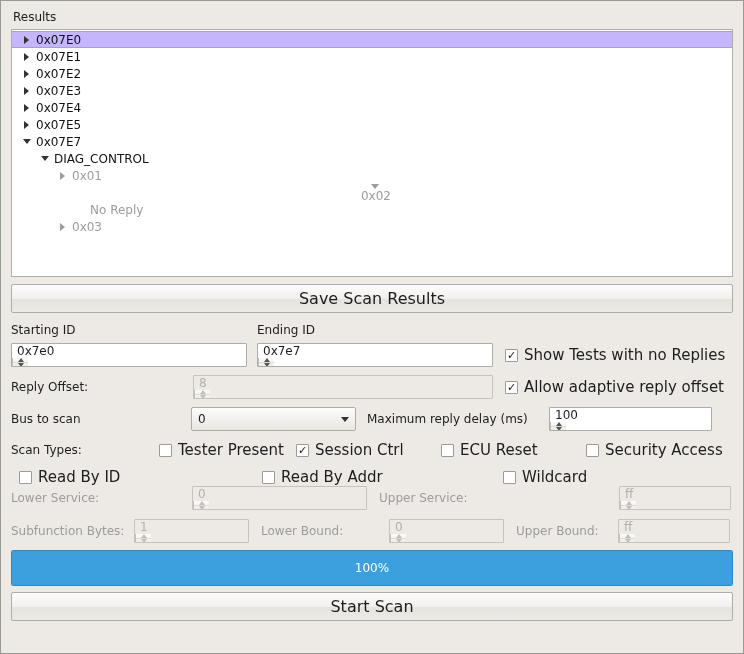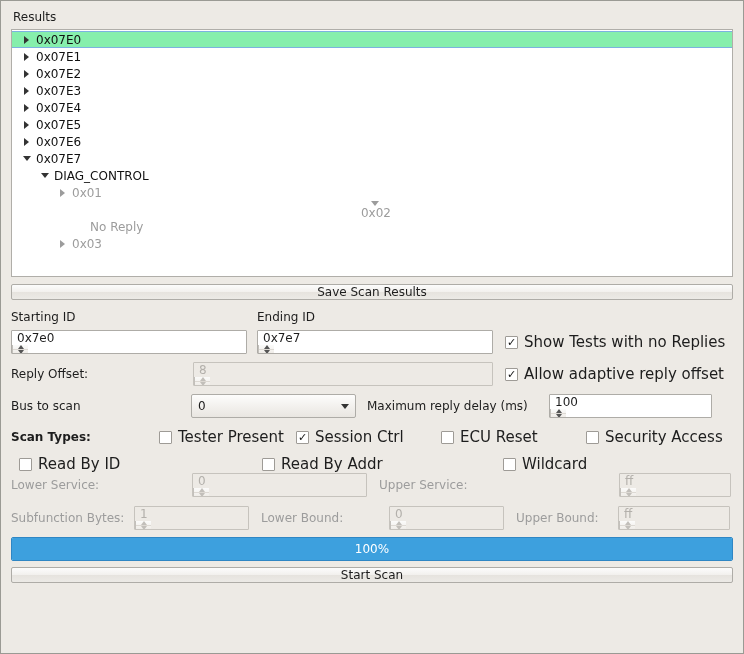--- a/index.html
+++ b/index.html
@@ -62,21 +62,21 @@
     padding: 1px 0 0 0;
   }
   .tree-row {
     height: 17px; display: flex; align-items: center;
     font-size: 12px; color: #111111;
     box-sizing: border-box;
     padding-left: 8px;
     white-space: nowrap;
   }
   .tree-row.selected {
-    background: #86efac;
+    background: #c4b5fd;
     border-top: 1px solid #7cb2e0;
     border-bottom: 1px solid #7cb2e0;
     height: 17px;
   }
   .tree-row.dim { color: #9c9c9c; }
   .arrow {
     width: 13px; min-width: 13px;
     display: inline-flex; align-items: center; justify-content: center;
     margin-right: 3px;
   }
@@ -91,26 +91,26 @@
     border-top: 5px solid #333333;
     border-left: 4px solid transparent;
     border-right: 4px solid transparent;
   }
   .arrow.dim.right::before { border-left-color: #9c9c9c; }
   .arrow.dim.down::before { border-top-color: #9c9c9c; }
   .arrow.none::before { content: ""; }
 
   
   .btn {
-    height: 16px; box-sizing: border-box;
+    height: 29px; box-sizing: border-box;
     background: linear-gradient(to bottom, #fcfcfc 0%, #f2f0ed 50%, #e6e3de 51%, #eceae6 100%);
     border: 1px solid #aeaca7;
     border-radius: 2px;
     display: flex; align-items: center; justify-content: center;
-    font-size: 12px; color: #1d1d1d;
+    font-size: 16px; color: #1d1d1d;
     cursor: pointer;
     text-align: center;
   }
 
   .save-btn { margin-top: 7px; }
 
   
   .row { display: flex; align-items: center; }
   .lbl { font-size: 12px; color: #1d1d1d; }
   .lbl.dim { color: #9c9c9c; }
@@ -185,21 +185,21 @@
   .cb .box .chk {
     font-size: 11px; color: #111111; line-height: 1;
     font-family: "DejaVu Sans", sans-serif;
     display: none;
   }
   .cb.checked .box .chk { display: block; }
   .cb span.cbl { font-size: 15px; color: #1d1d1d; }
 
   
   .progress {
-    height: 24px; box-sizing: border-box;
+    height: 36px; box-sizing: border-box;
     border: 1px solid #2f86c4;
     border-radius: 2px;
     background: #e8e8e8;
     position: relative;
     overflow: hidden;
     margin-top: 7px;
   }
   .progress .fill {
     position: absolute; left: 0; top: 0; bottom: 0;
     background: linear-gradient(to bottom, #4aaee8 0%, #3da0de 50%, #3498d8 100%);
@@ -241,24 +241,20 @@
         </div>
         <div class="tree-row" style="padding-left: 8px;">
           <span class="arrow right"></span>
           <span>0x07E4</span>
         </div>
         <div class="tree-row" style="padding-left: 8px;">
           <span class="arrow right"></span>
           <span>0x07E5</span>
         </div>
         <div class="tree-row" style="padding-left: 8px;">
-          <span class="arrow right"></span>
-          <span>0x07E6</span>
-        </div>
-        <div class="tree-row" style="padding-left: 8px;">
           <span class="arrow down"></span>
           <span>0x07E7</span>
         </div>
         <div class="tree-row" style="padding-left: 26px;">
           <span class="arrow down"></span>
           <span>DIAG_CONTROL</span>
         </div>
         <div class="tree-row dim" style="padding-left: 44px;">
           <span class="arrow right dim"></span>
           <span>0x01</span>
@@ -334,21 +330,21 @@
       <div class="field" style="width:163px;">
         <input type="text" value="100" style="">
         <div class="spinner">
           <div class="spin-up"></div>
           <div class="spin-dn"></div>
         </div>
       </div>
     </div>
 
     <div class="row" style="margin-top:10px;">
-      <div class="lbl" style="width:148px;font-weight:bold;">Scan Types:</div>
+      <div class="lbl" style="width:148px;">Scan Types:</div>
       <div class="cb" style="width:137px;">
         <div class="box"></div>
         <span class="cbl">Tester Present</span>
       </div>
       <div class="cb checked" style="width:145px;">
         <div class="box">
             <span class="chk">✓</span>
           </div>
         <span class="cbl">Session Ctrl</span>
       </div>

